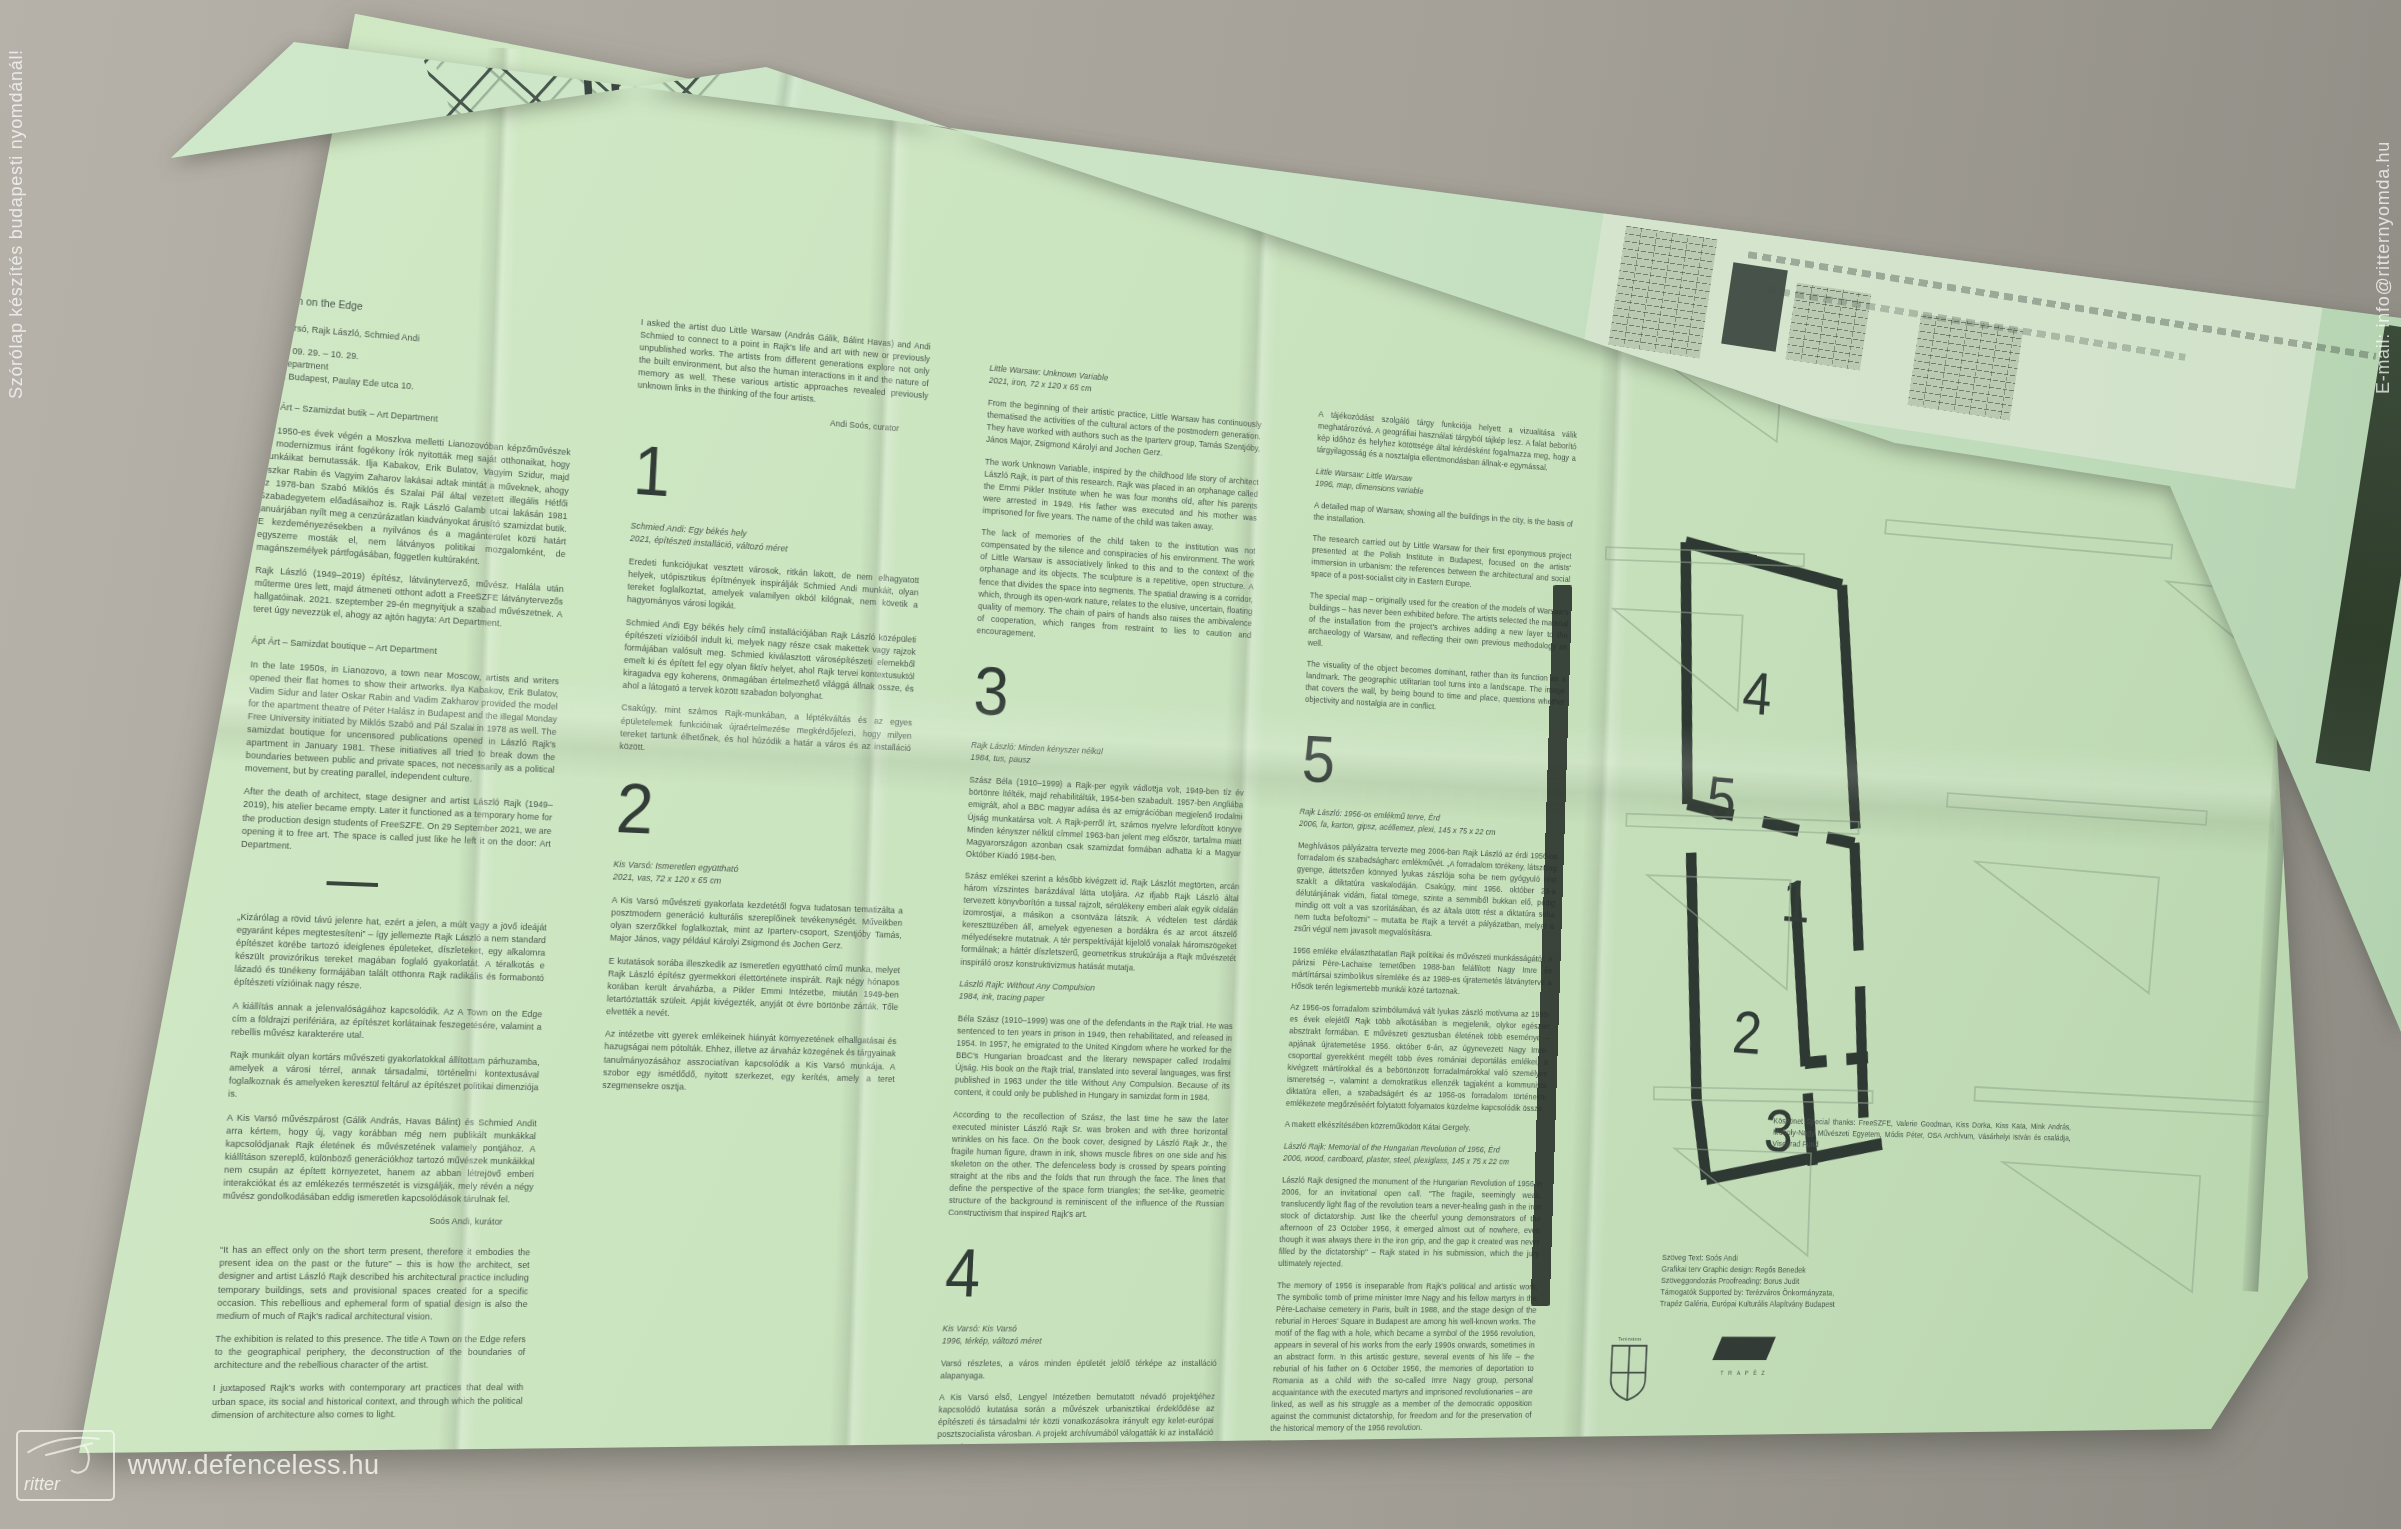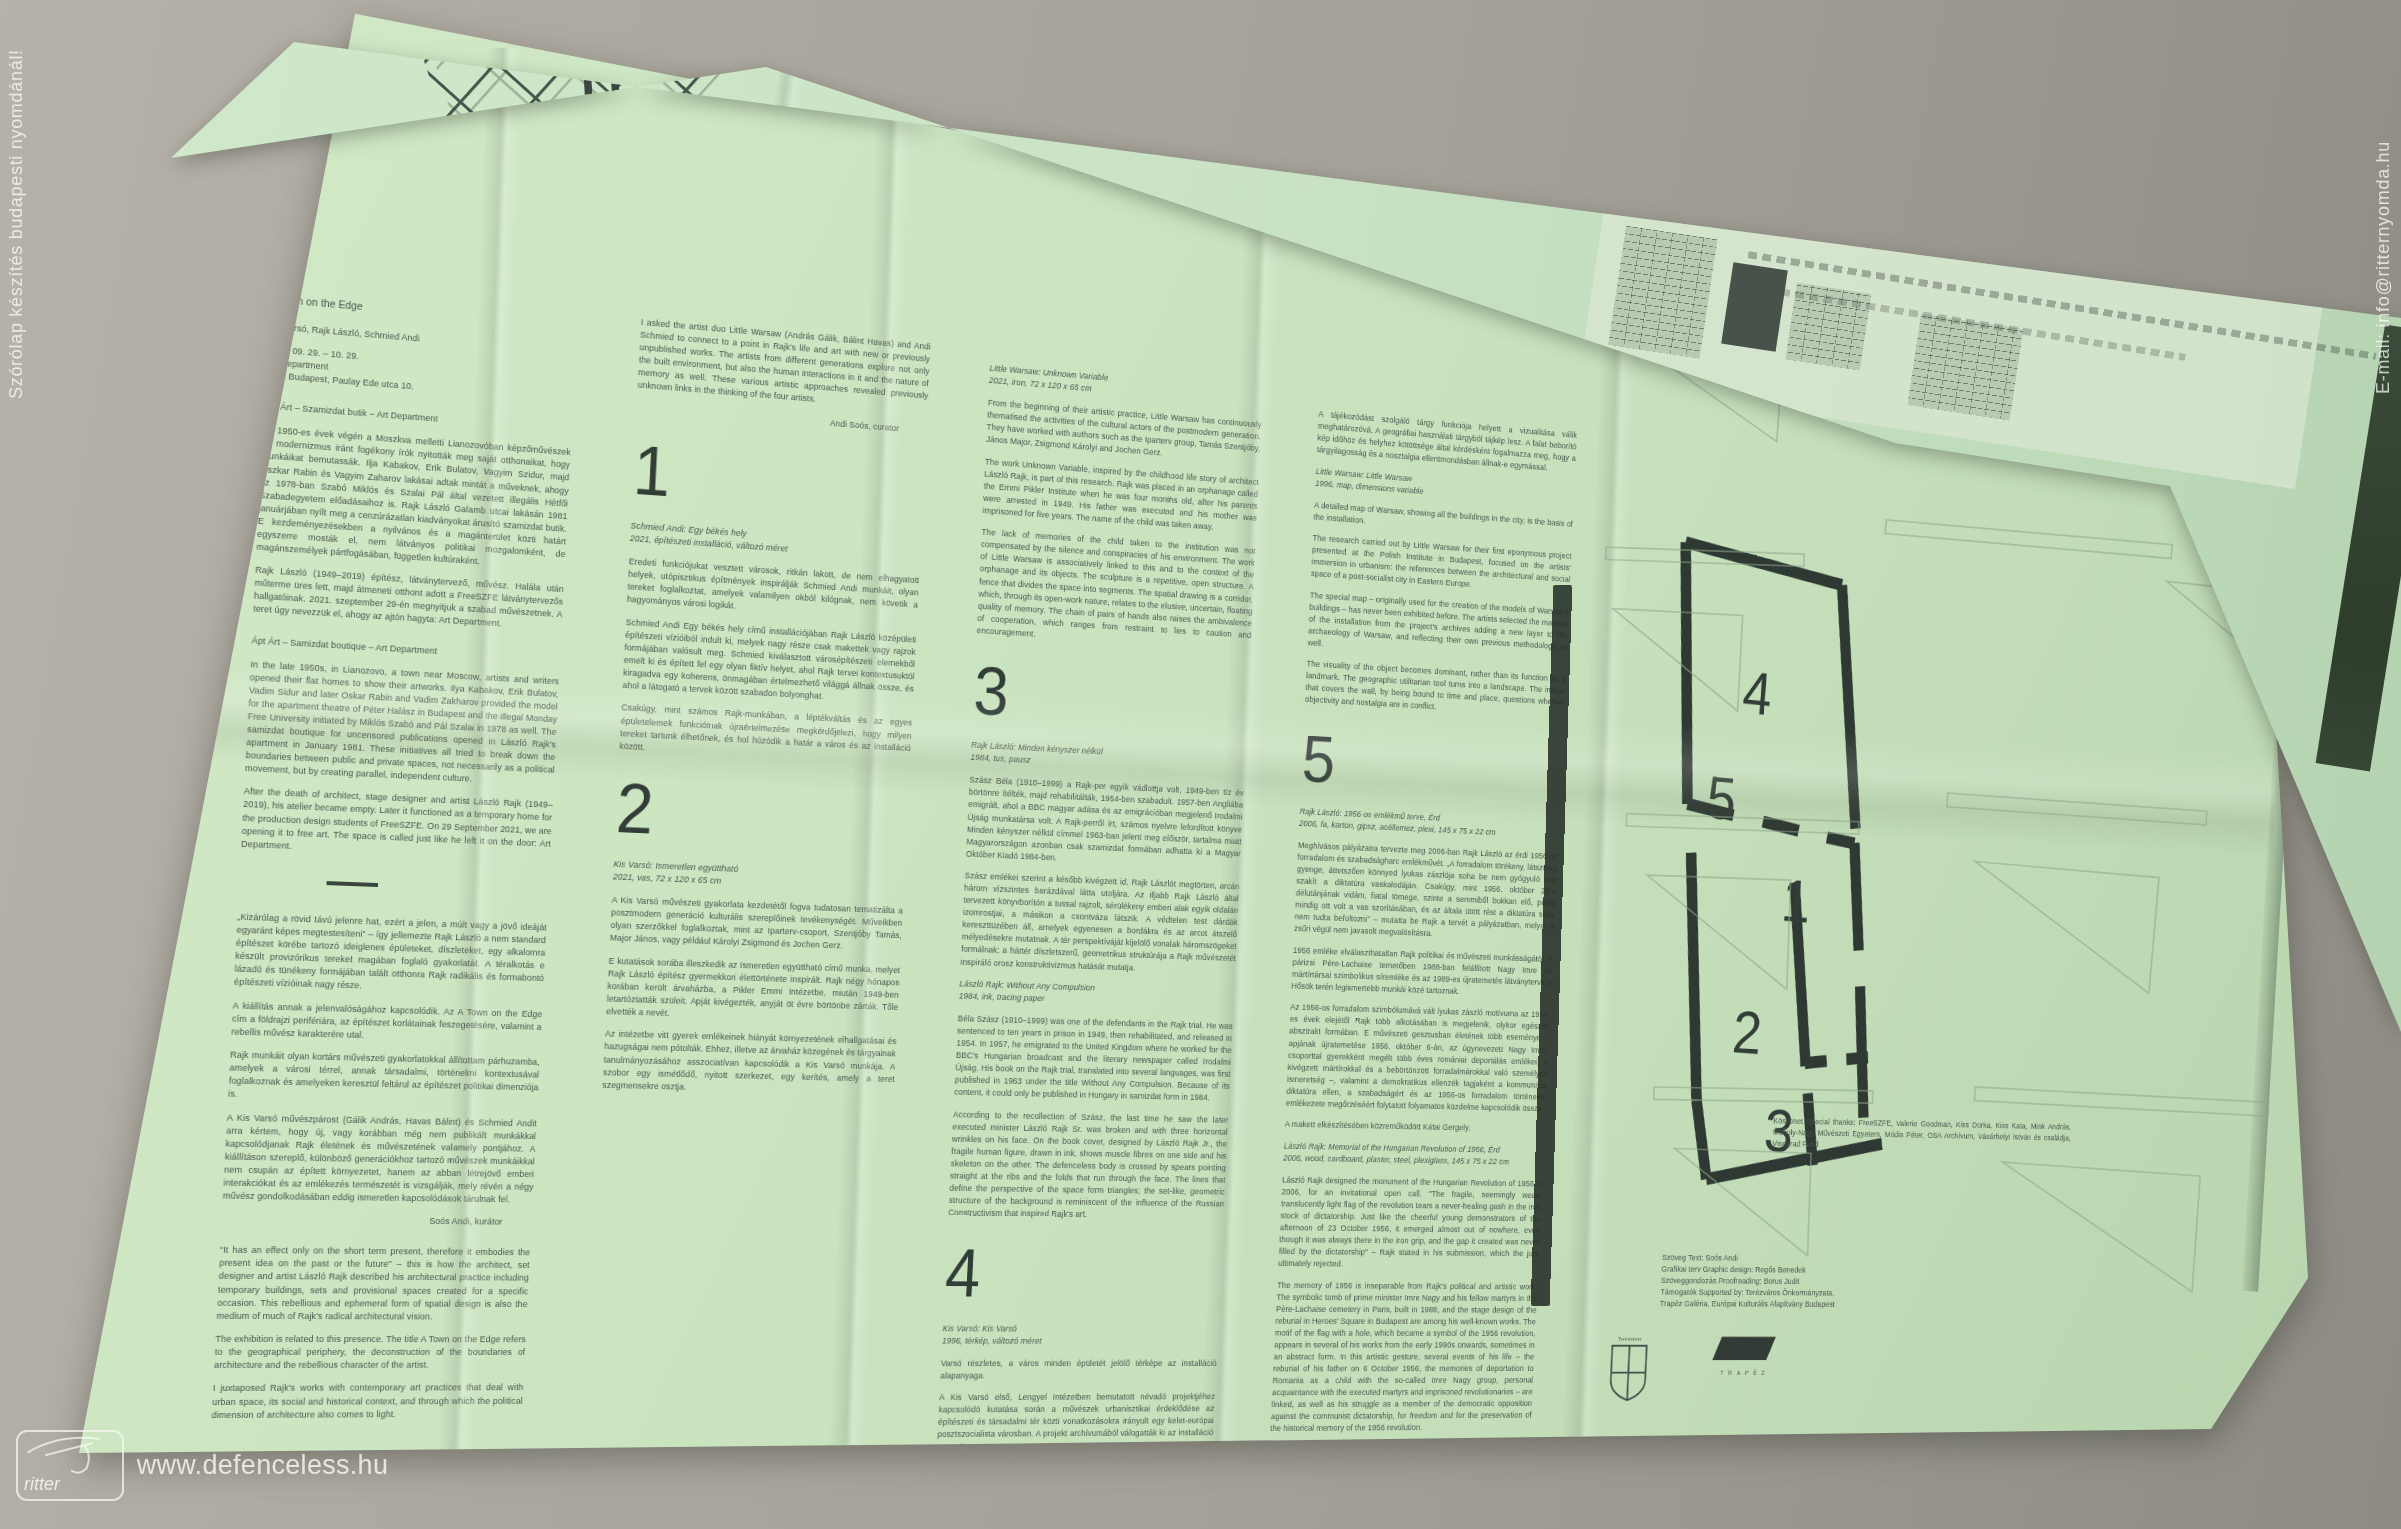--- a/index.html
+++ b/index.html
@@ -75,21 +75,21 @@
   .flapfold{position:absolute;left:596px;top:27px;width:27px;height:294px;transform:rotate(8deg);
             background:linear-gradient(90deg,rgba(90,100,85,0),rgba(90,100,85,.18),rgba(255,255,255,.16),rgba(90,100,85,0));}
   .photoedge{position:absolute;left:2186px;top:299px;width:55px;height:444px;transform:rotate(9deg);
              background:linear-gradient(180deg,#31402f,#23301f 70%,#2c3a2a);opacity:.92;}
   
   .wm{color:rgba(255,255,255,.72);z-index:50;position:absolute;}
   .wm-vert{writing-mode:vertical-rl;transform:rotate(180deg);font-size:18px;letter-spacing:0.7px;height:383px;}
   .wm-left{left:5.5px;top:16.4px;}
   .wm-right{left:2373px;top:11px;}
   .printer{left:16.4px;top:1430px;display:flex;align-items:center;gap:12.3px;}
-  .printer-box{width:108px;height:71px;border:2.1px solid rgba(250,250,244,.72);border-radius:11px;
+  .printer-box{width:99px;height:71px;border:2.1px solid rgba(250,250,244,.72);border-radius:5px;
                position:relative;box-sizing:border-box;}
   .printer-name{position:absolute;left:5.5px;bottom:4.1px;font-style:italic;font-size:18px;color:rgba(250,250,244,.8);}
   .printer-url{font-size:27px;color:rgba(250,250,244,.8);letter-spacing:0.3px;}
 </style>
 </head>
 <body>
 
 <div class="scene">
 
   <div class="front-w">

